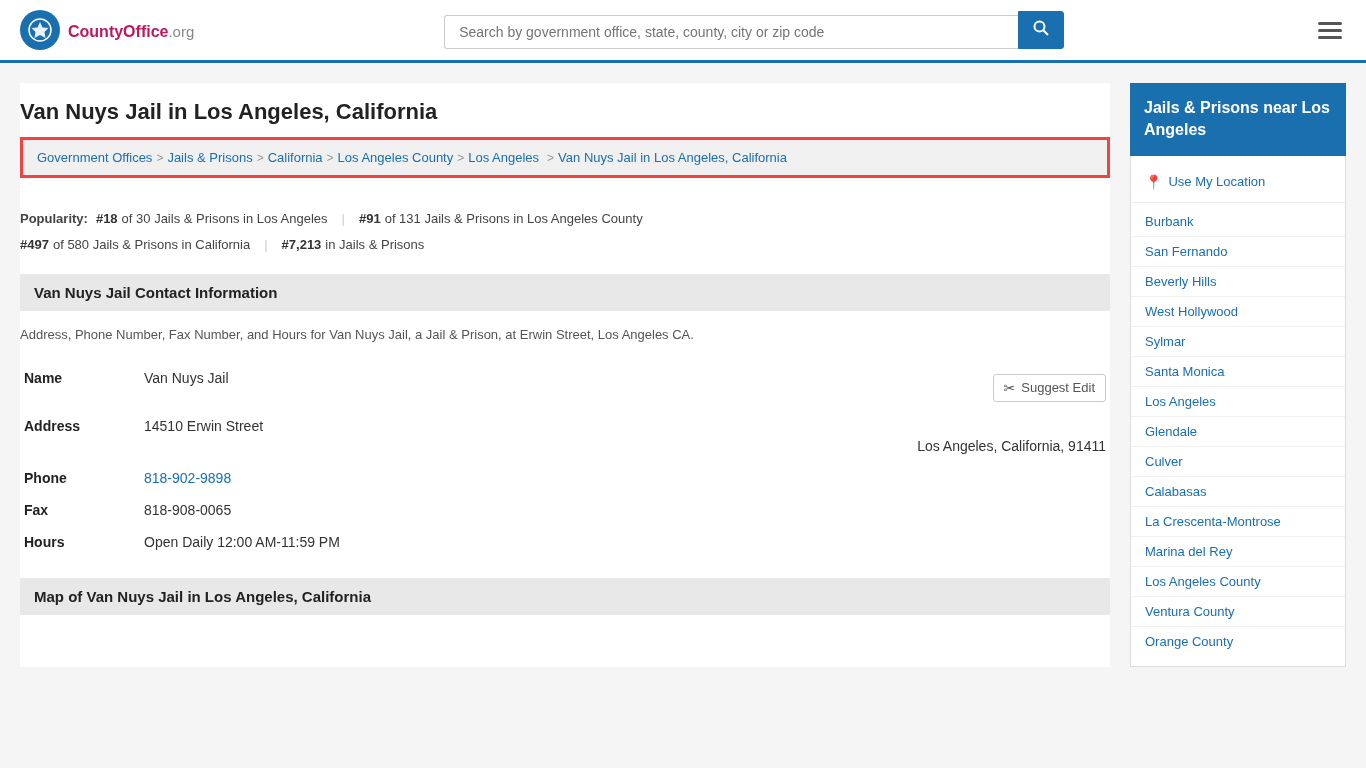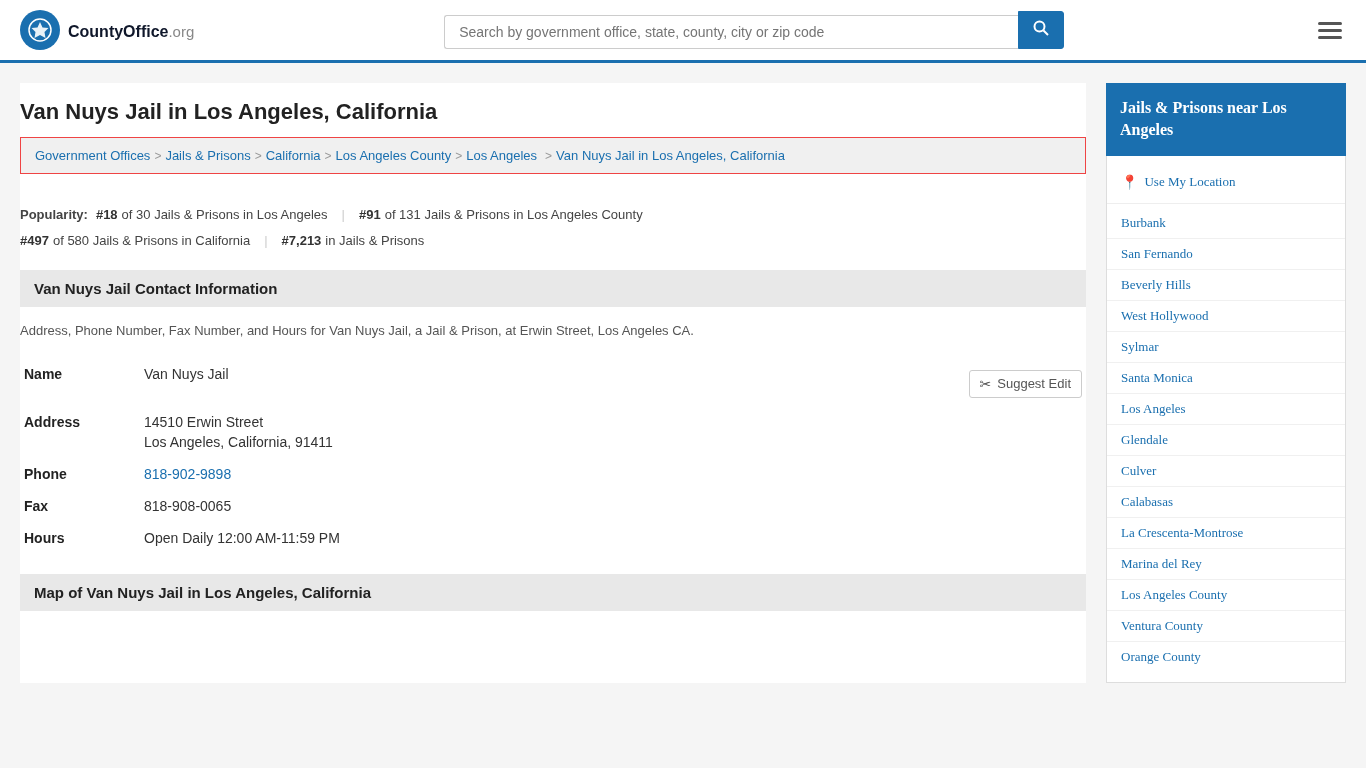--- a/index.html
+++ b/index.html
@@ -103,21 +103,21 @@
     .page-title {
       font-size: 22px;
       font-weight: bold;
       color: #222;
       padding: 16px 0 12px 0;
     }
 
     
     .breadcrumb {
       background: #f0f0f0;
-      border: 1px solid #ef4444;
+      border: 3px solid #ef4444;
       padding: 10px 14px;
       font-size: 13px;
       color: #555;
       display: flex;
       flex-wrap: wrap;
       align-items: center;
       gap: 4px;
       margin-bottom: 16px;
     }
     .breadcrumb a {
@@ -189,39 +189,38 @@
       border: 1px solid #ccc;
       padding: 5px 10px;
       border-radius: 3px;
       cursor: pointer;
       font-size: 13px;
       color: #555;
       float: right;
       margin-top: 4px;
     }
 
-    .address-line2 { padding-top: 4px; }
+    .address-line2 { padding-top: 4px; text-align: right; }
 
     
     .map-desc {
       font-size: 13px;
       color: #555;
       padding: 0 0 16px 0;
       line-height: 1.6;
     }
     .map-desc a {
       color: #1a6faf;
       text-decoration: underline;
     }
 
     
     .sidebar {
-      width: 240px;
+      width: 216px;
       flex-shrink: 0;
-      font-family: Liberation Serif, serif;
     }
 
     .sidebar-title {
       background: #1a6faf;
       color: #fff;
       padding: 14px 14px;
       font-size: 16px;
       font-weight: bold;
       line-height: 1.4;
     }
@@ -272,21 +271,21 @@
 <header class="header">
   <div class="logo-area">
     <div class="logo-icon">
 
       <svg width="24" height="24" viewBox="0 0 24 24" fill="none">
         <circle cx="12" cy="12" r="11" fill="#1a6faf" stroke="white" stroke-width="1.5"></circle>
         <polygon points="12,4 14.5,9.5 20.5,10 16.5,14 17.5,20 12,17 6.5,20 7.5,14 3.5,10 9.5,9.5" fill="white" opacity="0.9"></polygon>
       </svg>
     </div>
     <div class="logo-text">
-      <span style="color:#0f172a;font-weight:bold;">CountyOffice</span><span style="color:#888;font-size:15px;">.org</span>
+      <span style="color:#be185d;font-weight:bold;">CountyOffice</span><span style="color:#888;font-size:15px;">.org</span>
     </div>
   </div>
 
   <div class="search-area">
     <input class="search-input" type="text" placeholder="Search by government office, state, county, city or zip code" style="">
     <button class="search-btn">
       <svg width="16" height="16" viewBox="0 0 16 16" fill="white">
         <circle cx="6.5" cy="6.5" r="5" stroke="white" stroke-width="2" fill="none"></circle>
         <line x1="10.5" y1="10.5" x2="15" y2="15" stroke="white" stroke-width="2"></line>
       </svg>

